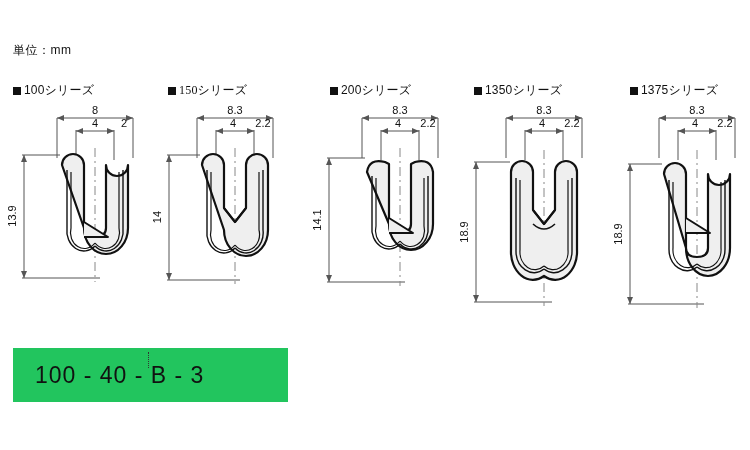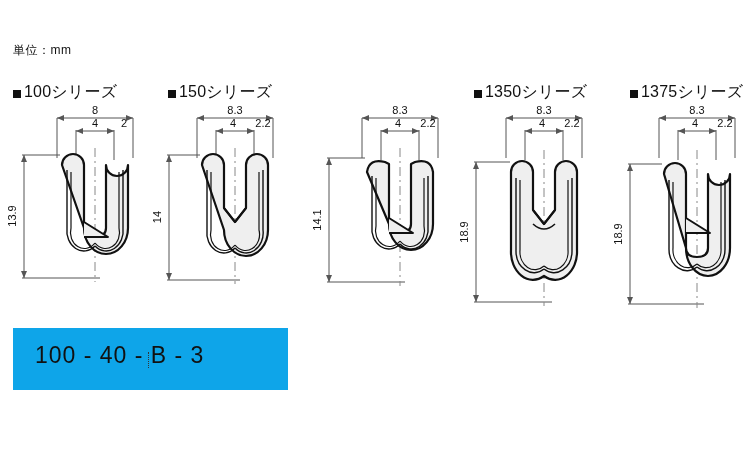--- a/index.html
+++ b/index.html
@@ -14,33 +14,33 @@
   #stage{position:absolute;left:0;top:0;width:750px;height:450px;}
 
   .unit-note{
     position:absolute;left:13px;top:42px;
     font-size:12px;letter-spacing:.5px;color:#111;
     white-space:nowrap;
   }
 
   .series-title{
     position:absolute;
-    font-size:16px;color:#111;white-space:nowrap;
+    font-size:12px;color:#111;white-space:nowrap;
     letter-spacing:.2px;
   }
   .series-title .sq{
     display:inline-block;width:8px;height:8px;background:#111;
     margin-right:3px;vertical-align:-1px;
   }
 
   .fig{position:absolute;}
 
   .codebox{
-    position:absolute;left:13px;top:328px;
-    width:275px;height:62px;background:#0ea5e9;
+    position:absolute;left:13px;top:348px;
+    width:275px;height:54px;background:#22c55e;
   }
   .codetext{
     position:absolute;left:22px;top:14px;
     font-size:23px;letter-spacing:1px;color:#111;
     white-space:nowrap;
   }
   .callout-wrap{
     position:absolute;left:143px;top:368px;
     font-size:11px;color:#111;white-space:nowrap;
   }
@@ -101,21 +101,21 @@
 
       <path d="M62,65 a11,11 0 0 1 22,0 L84,128 a22,26 0 0 0 22,26 a22,26 0 0 0 22,-26 L128,65 a11,11 0 0 1 -22,0 L106,128 q0,9 -11,9 q-11,0 -11,-9 z" fill="#efefef" stroke="#111" stroke-width="2.2" stroke-linejoin="round"></path>
       <path d="M67,70 L67,128 a17,20 0 0 0 28,18" fill="none" stroke="#111" stroke-width="1.4"></path>
       <path d="M123,70 L123,128 a17,20 0 0 1 -28,18" fill="none" stroke="#111" stroke-width="1.4"></path>
       <path d="M71,72 L71,128 a14,16 0 0 0 24,15" fill="none" stroke="#111" stroke-width="1.2"></path>
       <path d="M119,72 L119,128 a14,16 0 0 1 -24,15" fill="none" stroke="#111" stroke-width="1.2"></path>
       <path d="M84,72 L84,122 L108,137 L84,137" fill="#efefef" stroke="#111" stroke-width="2" stroke-linejoin="round"></path>
     </svg>
   </div>
 
-  <div class="series-title" style="left:168px;top:82px;">
+  <div class="series-title" style="left:168px;top:82px;font-family:Liberation Serif, serif;">
     <span class="sq"></span><span>150シリーズ</span>
   </div>
   <div class="fig" style="left:155px;top:100px;">
     <svg width="160" height="200" viewBox="0 0 160 200">
       <g stroke="#555" stroke-width="1" fill="none">
         <line x1="42" y1="18" x2="42" y2="58"></line>
         <line x1="118" y1="18" x2="118" y2="58"></line>
         <line x1="61" y1="30" x2="61" y2="60"></line>
         <line x1="99" y1="30" x2="99" y2="60"></line>
         <line x1="42" y1="18" x2="118" y2="18"></line>
@@ -141,20 +141,23 @@
 
       <path d="M47,65 a11,11 0 0 1 22,0 L69,108 L80,122 L91,108 L91,65 a11,11 0 0 1 22,0 L113,130 a22,26 0 0 1 -22,26 a22,26 0 0 1 -22,-26 z" fill="#efefef" stroke="#111" stroke-width="2.2" stroke-linejoin="round"></path>
       <path d="M52,70 L52,130 a17,20 0 0 0 28,18" fill="none" stroke="#111" stroke-width="1.4"></path>
       <path d="M108,70 L108,130 a17,20 0 0 1 -28,18" fill="none" stroke="#111" stroke-width="1.4"></path>
       <path d="M56,72 L56,130 a14,16 0 0 0 24,15" fill="none" stroke="#111" stroke-width="1.2"></path>
       <path d="M104,72 L104,130 a14,16 0 0 1 -24,15" fill="none" stroke="#111" stroke-width="1.2"></path>
       <path d="M69,108 L80,122 L91,108" fill="none" stroke="#111" stroke-width="2" stroke-linejoin="round"></path>
     </svg>
   </div>
 
+  <div class="series-title" style="left:330px;top:82px;">
+    <span class="sq"></span><span>200シリーズ</span>
+  </div>
   <div class="fig" style="left:315px;top:100px;">
     <svg width="160" height="200" viewBox="0 0 160 200">
       <g stroke="#555" stroke-width="1" fill="none">
         <line x1="47" y1="18" x2="47" y2="58"></line>
         <line x1="123" y1="18" x2="123" y2="58"></line>
         <line x1="66" y1="30" x2="66" y2="60"></line>
         <line x1="104" y1="30" x2="104" y2="60"></line>
         <line x1="47" y1="18" x2="123" y2="18"></line>
         <line x1="66" y1="31" x2="104" y2="31"></line>
         <line x1="12" y1="58" x2="50" y2="58"></line>

